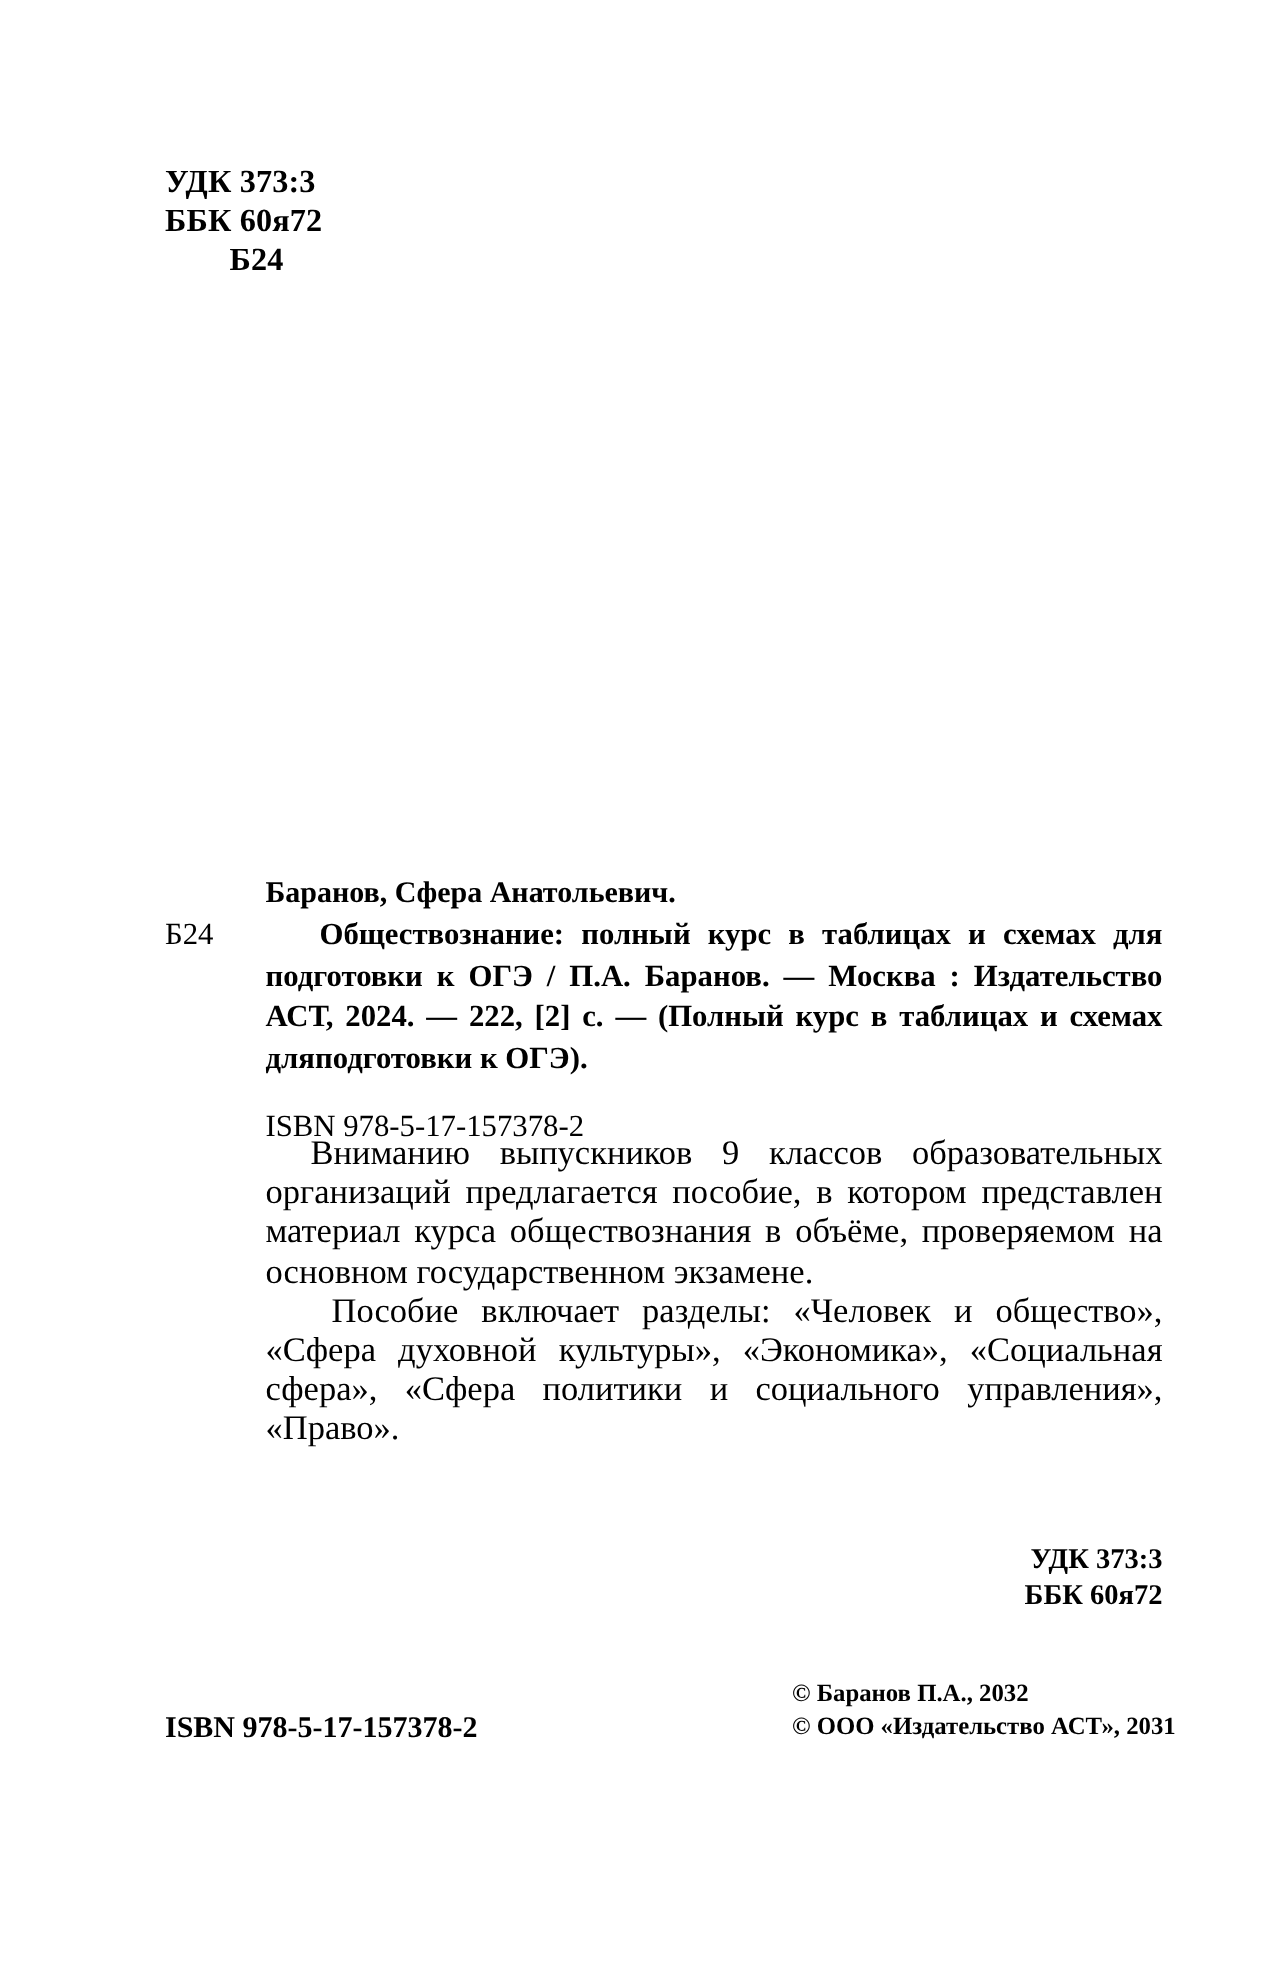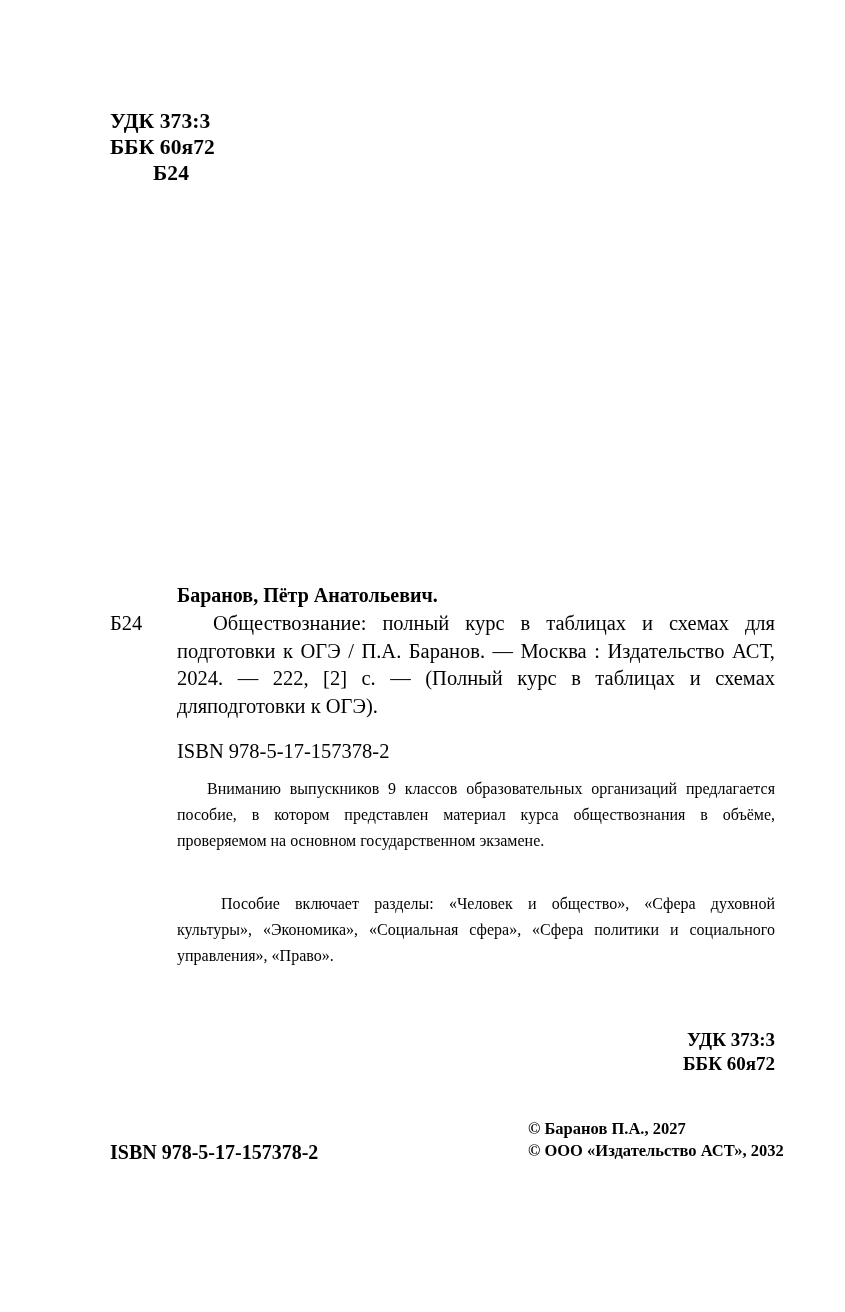--- a/index.html
+++ b/index.html
@@ -66,46 +66,46 @@
     line-height: 27.5px;
     font-weight: 400;
   }
   .rec-desc {
     margin-left: 67px;
     font-size: 20.5px;
     line-height: 27.5px;
     text-align: justify;
     text-indent: 36px;
     hyphens: manual;
+    font-weight: bold;
   }
   .rec-isbn {
     margin-left: 67px;
     margin-top: 18px;
     font-size: 20.5px;
     line-height: 27.5px;
   }
 
   
   .annotation {
     position: absolute;
     left: 177px;
-    top: 776px;
+    top: 756px;
     width: 598px;
-    font-size: 16px;
+    font-size: 23px;
     line-height: 26.2px;
     text-align: justify;
   }
   .annotation p {
     margin: 0;
     text-indent: 30px;
     text-align: justify;
   }
   .annotation p.wide-indent {
     text-indent: 44px;
-    margin-top: 36px;
   }
   .annotation p:last-child {
     text-align: justify;
   }
 
   
   .class-footer {
     position: absolute;
     right: 70px;
     top: 1028px;
@@ -151,39 +151,39 @@
 
 <div class="page">
 
   <div class="class-block">
     <div class="cl-line">УДК 373:3</div>
     <div class="cl-line">ББК 60я72</div>
     <div class="cl-code">Б24</div>
   </div>
 
   <div class="record">
-    <div class="rec-author">Баранов, Пётр Анатольевич.</div>
+    <div class="rec-author">Баранов, Сфера Анатольевич.</div>
     <div class="rec-body-wrap">
       <div class="rec-mark">Б24</div>
       <div class="rec-desc">Обществознание: полный курс в таблицах и схемах для подготовки к ОГЭ / П.А. Баранов. — Москва : Издательство АСТ, 2024. — 222, [2] с. — (Полный курс в таблицах и схемах дляподготовки к ОГЭ).</div>
     </div>
     <div class="rec-isbn">ISBN 978-5-17-157378-2</div>
   </div>
 
   <div class="annotation">
     <p>Вниманию выпускников 9 классов образовательных организаций предлагается пособие, в котором представлен материал курса обществознания в объёме, проверяемом на основном государственном экзамене.</p>
     <p class="wide-indent">Пособие включает разделы:  «Человек и общество», «Сфера духовной культуры», «Экономика», «Социальная сфера», «Сфера политики и социального управления», «Право».</p>
   </div>
 
   <div class="class-footer">
     <div>УДК 373:3</div>
     <div>ББК 60я72</div>
   </div>
 
   <div class="imprint">
     <div class="imprint-isbn">ISBN 978-5-17-157378-2</div>
     <div class="copyright">
-      <div>© Баранов П.А., 2027</div>
-      <div>© ООО «Издательство АСТ», 2032</div>
+      <div>© Баранов П.А., 2032</div>
+      <div>© ООО «Издательство АСТ», 2031</div>
     </div>
   </div>
 
 </div>
 
 </body></html>

